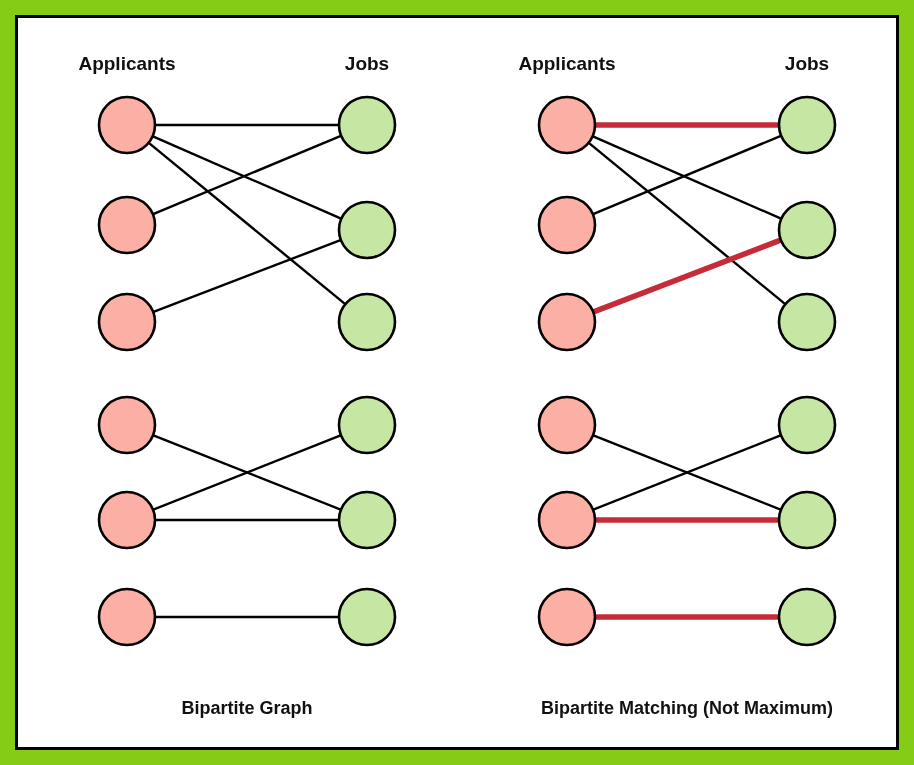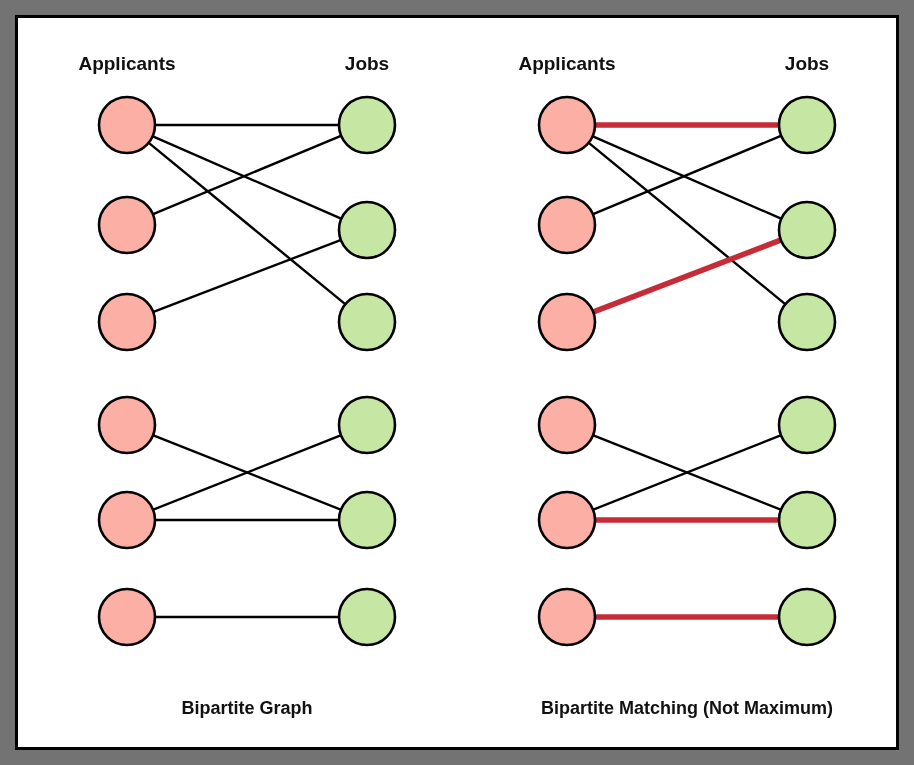--- a/index.html
+++ b/index.html
@@ -11,21 +11,21 @@
   body {
     width: 914px;
     height: 765px;
     font-family: "Liberation Sans", sans-serif;
     overflow: hidden;
   }
   #figure-root {
     position: relative;
     width: 914px;
     height: 765px;
-    background: #737373;
+    background: #84cc16;
   }
   #figure-frame {
     position: absolute;
     left: 15px;
     top: 15px;
     width: 884px;
     height: 735px;
     border: 3px solid #000000;
     box-sizing: border-box;
     background: #ffffff;

